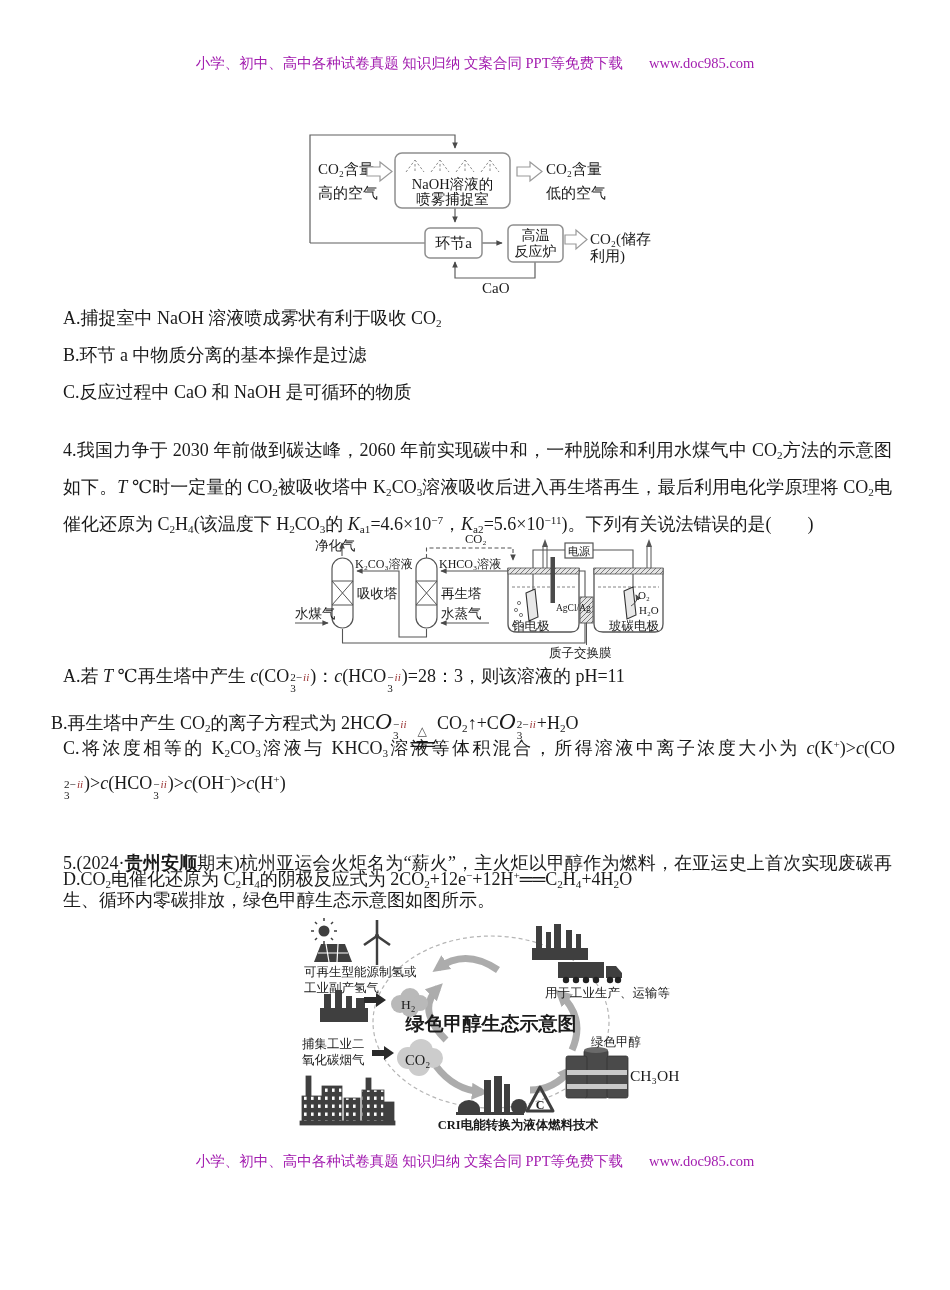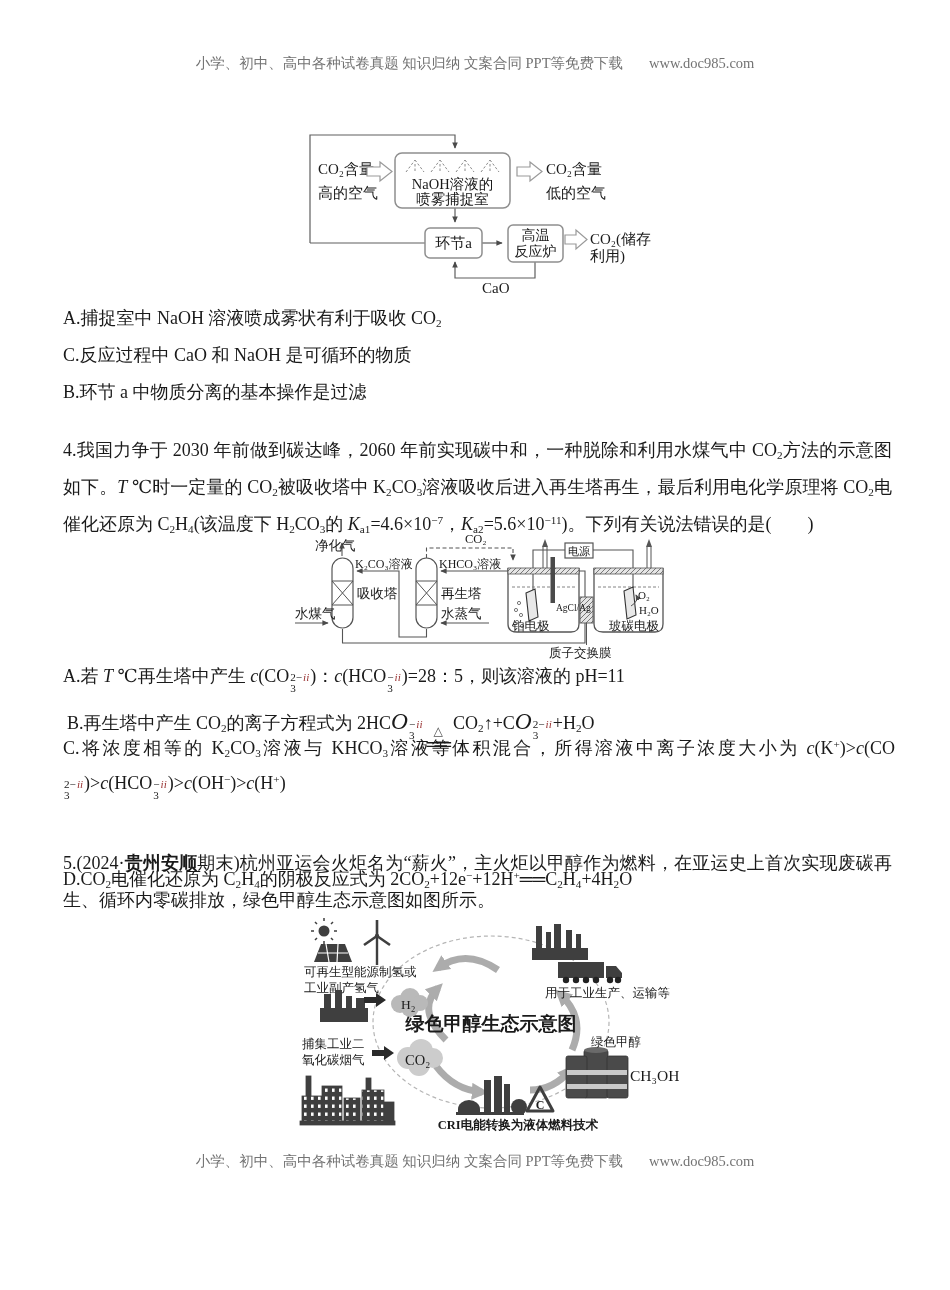--- a/index.html
+++ b/index.html
@@ -1,18 +1,18 @@
 <!DOCTYPE html>
 <html><head>
 <meta charset="utf-8">
 <style>
   html,body{margin:0;padding:0;background:#e8e8e8;}
   .page{position:relative;width:950px;height:1290px;background:#ffffff;margin:0 auto;overflow:hidden;
         font-family:"Liberation Serif","DejaVu Serif",serif;color:#1a1a1a;}
-  .hdr{position:absolute;left:0;width:100%;text-align:center;font-size:14.5px;color:#737373;line-height:26px;}
+  .hdr{position:absolute;left:0;width:100%;text-align:center;font-size:14.5px;color:#a21caf;line-height:26px;}
   .hdr .hgap{display:inline-block;width:26px;}
   .para{position:absolute;font-size:18px;line-height:37px;text-align:justify;}
   .it{font-style:italic;}
   .bd{font-weight:bold;font-family:"Liberation Sans","DejaVu Sans",sans-serif;}
   sub,sup{font-size:0.62em;line-height:0;}
   sub{vertical-align:-0.3em;}
   sup{vertical-align:0.55em;}
   .stk{display:inline-flex;flex-direction:column;align-items:flex-start;vertical-align:-0.5em;
        line-height:1;font-size:0.62em;margin:0 1px;}
   .rd{color:#993333;font-style:italic;margin-left:1px;}
@@ -79,22 +79,22 @@
     <text x="247.5" y="117" font-size="14" text-anchor="middle">高温</text>
     <text x="247.5" y="133" font-size="14" text-anchor="middle">反应炉</text>
     <polygon points="277,112 288,112 288,107 299,116.5 288,126 288,121 277,121" fill="#fff" stroke="#999" stroke-width="1.2"></polygon>
     <text x="302" y="121" font-size="15">CO₂(储存</text>
     <text x="302" y="138" font-size="15">利用)</text>
     <text x="194" y="170" font-size="15">CaO</text>
   </svg>
 
   <div class="para" style="left:63px;top:300px;width:832px;">
     <div><span>A.捕捉室中 NaOH 溶液喷成雾状有利于吸收 CO</span><sub>2</sub></div>
+    <div><span>B.环节 a 中物质分离的基本操作是过滤</span></div>
     <div><span>C.反应过程中 CaO 和 NaOH 是可循环的物质</span></div>
-    <div><span>B.环节 a 中物质分离的基本操作是过滤</span></div>
   </div>
 
   <div class="para" style="left:63px;top:432px;width:829px;"><span>4.我国力争于 2030 年前做到碳达峰，2060 年前实现碳中和，一种脱除和利用水煤气中 CO</span><sub>2</sub><span>方法的示意图如下。</span><span class="it">T</span><span> ℃时一定量的 CO</span><sub>2</sub><span>被吸收塔中 K</span><sub>2</sub><span>CO</span><sub>3</sub><span>溶液吸收后进入再生塔再生，最后利用电化学原理将 CO</span><sub>2</sub><span>电催化还原为 C</span><sub>2</sub><span>H</span><sub>4</sub><span>(该温度下 H</span><sub>2</sub><span>CO</span><sub>3</sub><span>的 </span><span class="it">K</span><sub>a1</sub><span>=4.6×10</span><sup>−7</sup><span>，</span><span class="it">K</span><sub>a2</sub><span>=5.6×10</span><sup>−11</sup><span>)。下列有关说法错误的是(　　)</span></div>
 
   <svg style="left:293px;top:531px;" width="392" height="134" viewBox="0 0 392 134">
     <g stroke="#555" stroke-width="1.1" fill="none">
       <path d="M49,25 V12" marker-end="url(#ah)"></path>
       <path d="M133.5,98 V106 H106 V40 H64" marker-end="url(#ah)"></path>
       <path d="M49.5,98 V112 H292 V40 H148" marker-end="url(#ah)"></path>
       <path d="M2,92 H35" marker-end="url(#ah)"></path>
@@ -147,22 +147,22 @@
     <text x="219" y="99" font-size="12.5">铂电极</text>
     <text x="316" y="99" font-size="12.5">玻碳电极</text>
   </svg>
 
   <div class="para" style="left:63px;top:656px;width:832px;line-height:40px;"><span>A.若 </span><span class="it">T</span><span> ℃再生塔中产生 </span><span class="it">c</span><span>(CO</span><span class="fgrp"><span class="stk">
           <span class="stk-t">2−<span class="rd">ii</span></span>
           <span class="stk-b">3</span>
         </span></span><span>)：</span><span class="it">c</span><span>(HCO</span><span class="fgrp"><span class="stk">
           <span class="stk-t">−<span class="rd">ii</span></span>
           <span class="stk-b">3</span>
-        </span></span><span>)=28：5，则该溶液的 pH=11</span></div>
-  <div class="para" style="left:67px;top:700px;width:832px;line-height:46px;"><span>B.再生塔中产生 CO</span><sub>2</sub><span>的离子方程式为 2HC</span><span class="fgrp"><span class="bigO">O</span><span class="stk">
+        </span></span><span>)=28：3，则该溶液的 pH=11</span></div>
+  <div class="para" style="left:51px;top:700px;width:832px;line-height:46px;"><span>B.再生塔中产生 CO</span><sub>2</sub><span>的离子方程式为 2HC</span><span class="fgrp"><span class="bigO">O</span><span class="stk">
           <span class="stk-t">−<span class="rd">ii</span></span>
           <span class="stk-b">3</span>
         </span></span><span class="eqd">
         <span class="eqd-t">△</span>
         <span class="eqd-b">══</span>
       </span><span>CO</span><sub>2</sub><span>↑+C</span><span class="fgrp"><span class="bigO">O</span><span class="stk">
           <span class="stk-t">2−<span class="rd">ii</span></span>
           <span class="stk-b">3</span>
         </span></span><span>+H</span><sub>2</sub><span>O</span></div>
   <div class="para" style="left:63px;top:731px;width:832px;line-height:35px;"><span>C.将浓度相等的 K</span><sub>2</sub><span>CO</span><sub>3</sub><span>溶液与 KHCO</span><sub>3</sub><span>溶液等体积混合，所得溶液中离子浓度大小为 </span><span class="it">c</span><span>(K</span><sup>+</sup><span>)&gt;</span><span class="it">c</span><span>(CO</span><span class="fgrp"><span class="stk">

